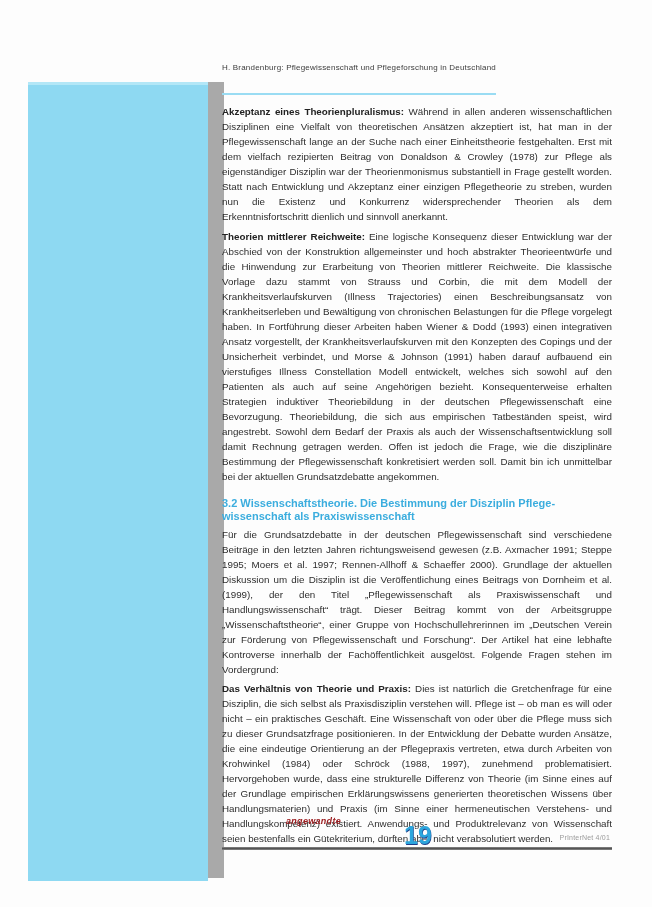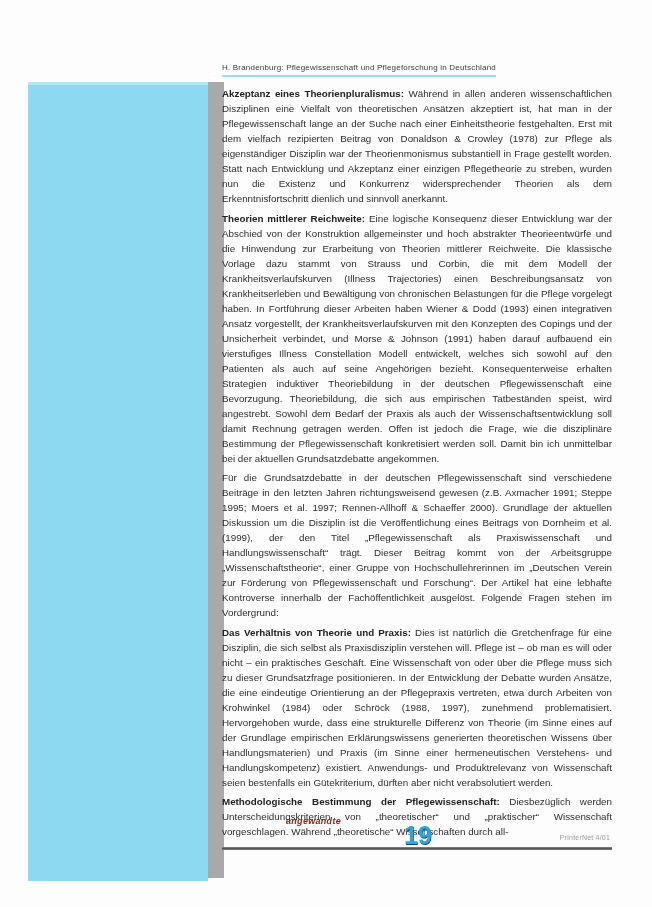--- a/index.html
+++ b/index.html
@@ -35,21 +35,21 @@
   .content {
     position: absolute;
     left: 222px; top: 56px;
     width: 390px;
   }
   .running-header {
     display: inline-block;
     font-size: 8px;
     color: #3c3c3c;
     letter-spacing: 0.2px;
-    padding-bottom: 3px;
+    padding-bottom: 21px;
     border-bottom: 2px solid #9adcf3;
     margin-bottom: 9px;
     white-space: nowrap;
   }
   .body-text p {
     margin: 0 0 4.5px 0;
     font-size: 9.8px;
     line-height: 15px;
     text-align: justify;
     color: #2e2e2e;
@@ -131,26 +131,29 @@
   <div class="content">
 
     <div class="running-header">H. Brandenburg: Pflegewissenschaft und Pflegeforschung in Deutschland</div>
 
     <div class="body-text">
 
       <p><span class="lead">Akzeptanz eines Theorienpluralismus:</span><span> Während in allen anderen wissenschaftlichen Disziplinen eine Vielfalt von theoretischen Ansätzen akzeptiert ist, hat man in der Pflegewissenschaft lange an der Suche nach einer Einheitstheorie festgehalten. Erst mit dem vielfach rezipierten Beitrag von Donaldson &amp; Crowley (1978) zur Pflege als eigenständiger Disziplin war der Theorienmonismus substantiell in Frage gestellt worden. Statt nach Entwicklung und Akzeptanz einer einzigen Pflegetheorie zu streben, wurden nun die Existenz und Konkurrenz widersprechender Theorien als dem Erkenntnisfortschritt dienlich und sinnvoll anerkannt.</span></p>
 
       <p><span class="lead">Theorien mittlerer Reichweite:</span><span> Eine logische Konsequenz dieser Entwicklung war der Abschied von der Konstruktion allgemeinster und hoch abstrakter Theorieentwürfe und die Hinwendung zur Erarbeitung von Theorien mittlerer Reichweite. Die klassische Vorlage dazu stammt von Strauss und Corbin, die mit dem Modell der Krankheitsverlaufskurven (Illness Trajectories) einen Beschreibungsansatz von Krankheitserleben und Bewältigung von chronischen Belastungen für die Pflege vorgelegt haben. In Fortführung dieser Arbeiten haben Wiener &amp; Dodd (1993) einen integrativen Ansatz vorgestellt, der Krankheitsverlaufskurven mit den Konzepten des Copings und der Unsicherheit verbindet, und Morse &amp; Johnson (1991) haben darauf aufbauend ein vierstufiges Illness Constellation Modell entwickelt, welches sich sowohl auf den Patienten als auch auf seine Angehörigen bezieht. Konsequenterweise erhalten Strategien induktiver Theoriebildung in der deutschen Pflegewissenschaft eine Bevorzugung. Theoriebildung, die sich aus empirischen Tatbeständen speist, wird angestrebt. Sowohl dem Bedarf der Praxis als auch der Wissenschaftsentwicklung soll damit Rechnung getragen werden. Offen ist jedoch die Frage, wie die disziplinäre Bestimmung der Pflegewissenschaft konkretisiert werden soll. Damit bin ich unmittelbar bei der aktuellen Grundsatzdebatte angekommen.</span></p>
 
+      <div class="section-heading">
+        <div>3.2 Wissenschaftstheorie. Die Bestimmung der Disziplin Pflege-</div>
+        <div>wissenschaft als Praxiswissenschaft</div>
+      </div>
 
       <p><span>Für die Grundsatzdebatte in der deutschen Pflegewissenschaft sind verschiedene Beiträge in den letzten Jahren richtungsweisend gewesen (z.B. Axmacher 1991; Steppe 1995; Moers et al. 1997; Rennen-Allhoff &amp; Schaeffer 2000). Grundlage der aktuellen Diskussion um die Disziplin ist die Veröffentlichung eines Beitrags von Dornheim et al. (1999), der den Titel „Pflegewissenschaft als Praxiswissenschaft und Handlungswissenschaft“ trägt. Dieser Beitrag kommt von der Arbeitsgruppe „Wissenschaftstheorie“, einer Gruppe von Hochschullehrerinnen im „Deutschen Verein zur Förderung von Pflegewissenschaft und Forschung“. Der Artikel hat eine lebhafte Kontroverse innerhalb der Fachöffentlichkeit ausgelöst. Folgende Fragen stehen im Vordergrund:</span></p>
 
       <p><span class="lead">Das Verhältnis von Theorie und Praxis:</span><span> Dies ist natürlich die Gretchenfrage für eine Disziplin, die sich selbst als Praxisdisziplin verstehen will. Pflege ist – ob man es will oder nicht – ein praktisches Geschäft. Eine Wissenschaft von oder über die Pflege muss sich zu dieser Grundsatzfrage positionieren. In der Entwicklung der Debatte wurden Ansätze, die eine eindeutige Orientierung an der Pflegepraxis vertreten, etwa durch Arbeiten von Krohwinkel (1984) oder Schröck (1988, 1997), zunehmend problematisiert. Hervorgehoben wurde, dass eine strukturelle Differenz von Theorie (im Sinne eines auf der Grundlage empirischen Erklärungswissens generierten theoretischen Wissens über Handlungsmaterien) und Praxis (im Sinne einer hermeneutischen Verstehens- und Handlungskompetenz) existiert. Anwendungs- und Produktrelevanz von Wissenschaft seien bestenfalls ein Gütekriterium, dürften aber nicht verabsolutiert werden.</span></p>
 
-      <p><span class="lead">Methodologische Bestimmung der Pflegewissenschaft:</span><span> Diesbezüglich werden Unterscheidungskriterien von „theoretischer“ und „praktischer“ Wissenschaft vorgeschlagen. Während „theoretische“ Wissenschaften durch all-</span></p>
 
     </div>
   </div>
 
   <div class="footer">
     <div class="logo-row">
       <span class="logo-angewandte">angewandte</span>
       <span class="logo-page-number">19</span>
       <span class="issue-note">PrInterNet 4/01</span>
       <div class="footer-rule"></div>

